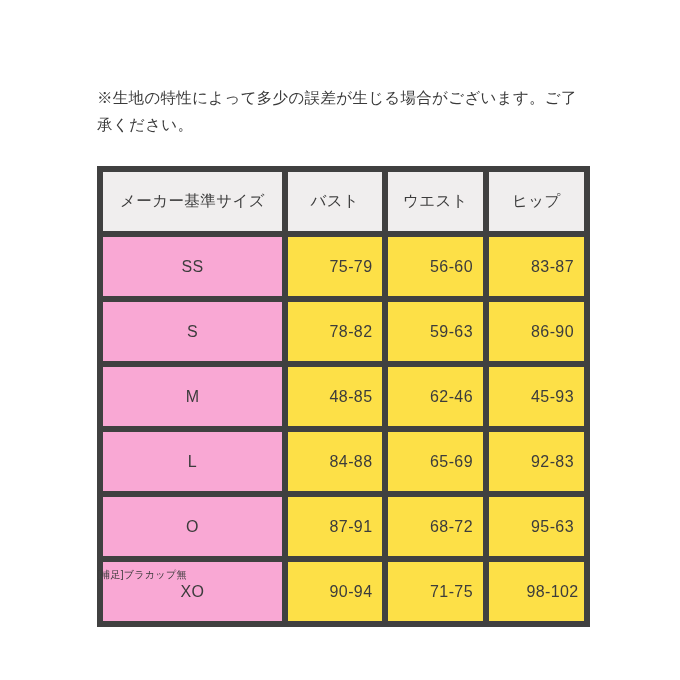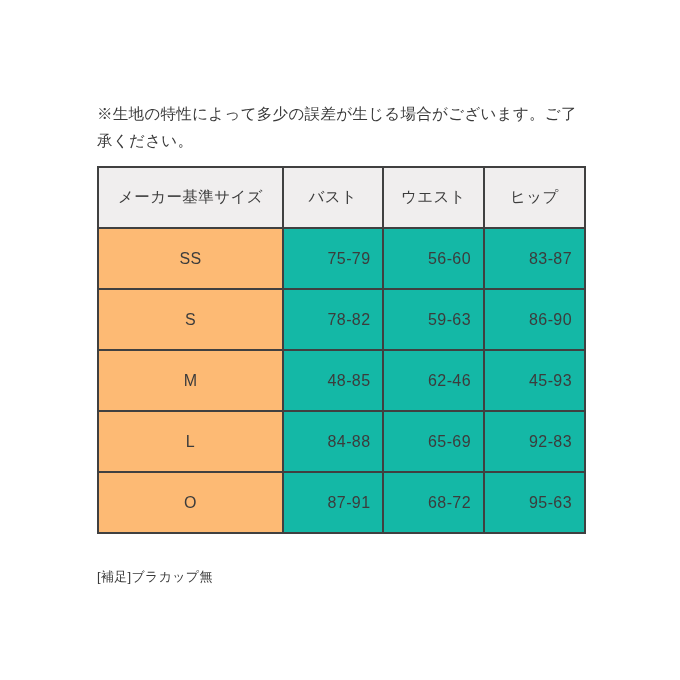--- a/index.html
+++ b/index.html
@@ -16,67 +16,67 @@
   }
   .page {
     position: relative;
     width: 680px;
     height: 680px;
     box-sizing: border-box;
   }
   .note {
     position: absolute;
     left: 97px;
-    top: 100px;
+    top: 84px;
     width: 490px;
     font-size: 15.5px;
     line-height: 1.75;
     color: #3a3a3a;
     letter-spacing: 0.3px;
   }
   .size-table {
     position: absolute;
     left: 97px;
     top: 166px;
     width: 487px;
     border-collapse: collapse;
     table-layout: fixed;
   }
   .size-table col.c0 { width: 185px; }
   .size-table col.c1 { width: 100px; }
   .size-table col.c2 { width: 101px; }
   .size-table col.c3 { width: 101px; }
   .size-table th,
   .size-table td {
-    border: 2px solid #404040;
+    border: 6px solid #404040;
     height: 57px;
     text-align: center;
     vertical-align: middle;
     font-weight: normal;
     font-size: 16px;
     color: #3c3c3c;
     letter-spacing: 0.4px;
   }
   .size-table thead th {
     background: #f0eeee;
     font-size: 15.5px;
   }
   .size-table tbody td.label-cell {
-    background: #fdba74;
+    background: #f9a8d4;
     font-size: 16px;
   }
   .size-table tbody td.value-cell {
-    background: #14b8a6;
+    background: #fde047;
     padding-left: 33px;
   }
   .footnote {
     position: absolute;
     left: 97px;
     top: 568px;
-    font-size: 13px;
+    font-size: 10px;
     color: #3a3a3a;
     letter-spacing: 0.3px;
   }
 </style>
 </head>
 <body>
 
 <div class="page">
 
   <div class="note">※生地の特性によって多少の誤差が生じる場合がございます。ご了承ください。</div>
@@ -120,18 +120,24 @@
         <td class="value-cell">84-88</td>
         <td class="value-cell">65-69</td>
         <td class="value-cell">92-83</td>
       </tr>
       <tr>
         <td class="label-cell">O</td>
         <td class="value-cell">87-91</td>
         <td class="value-cell">68-72</td>
         <td class="value-cell">95-63</td>
       </tr>
+      <tr>
+        <td class="label-cell">XO</td>
+        <td class="value-cell">90-94</td>
+        <td class="value-cell">71-75</td>
+        <td class="value-cell">98-102</td>
+      </tr>
     </tbody>
   </table>
 
   <div class="footnote">[補足]ブラカップ無</div>
 
 </div>
 
 </body></html>

